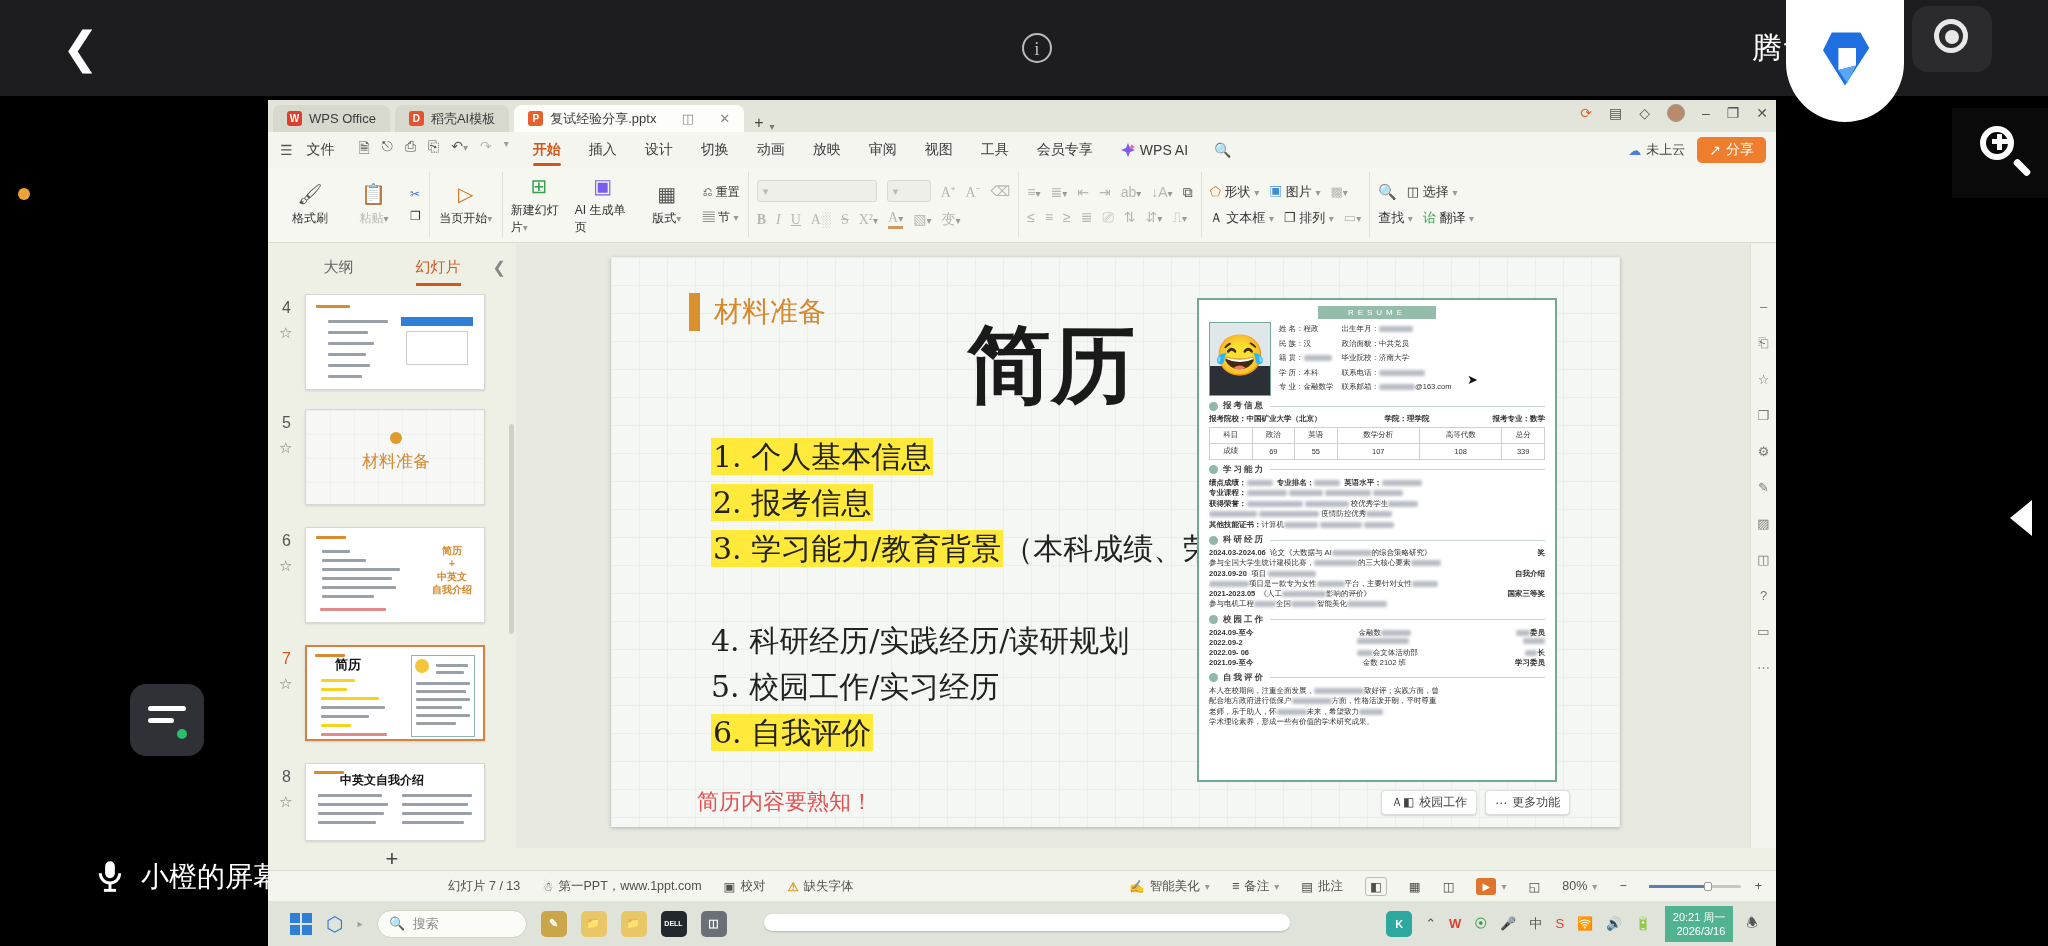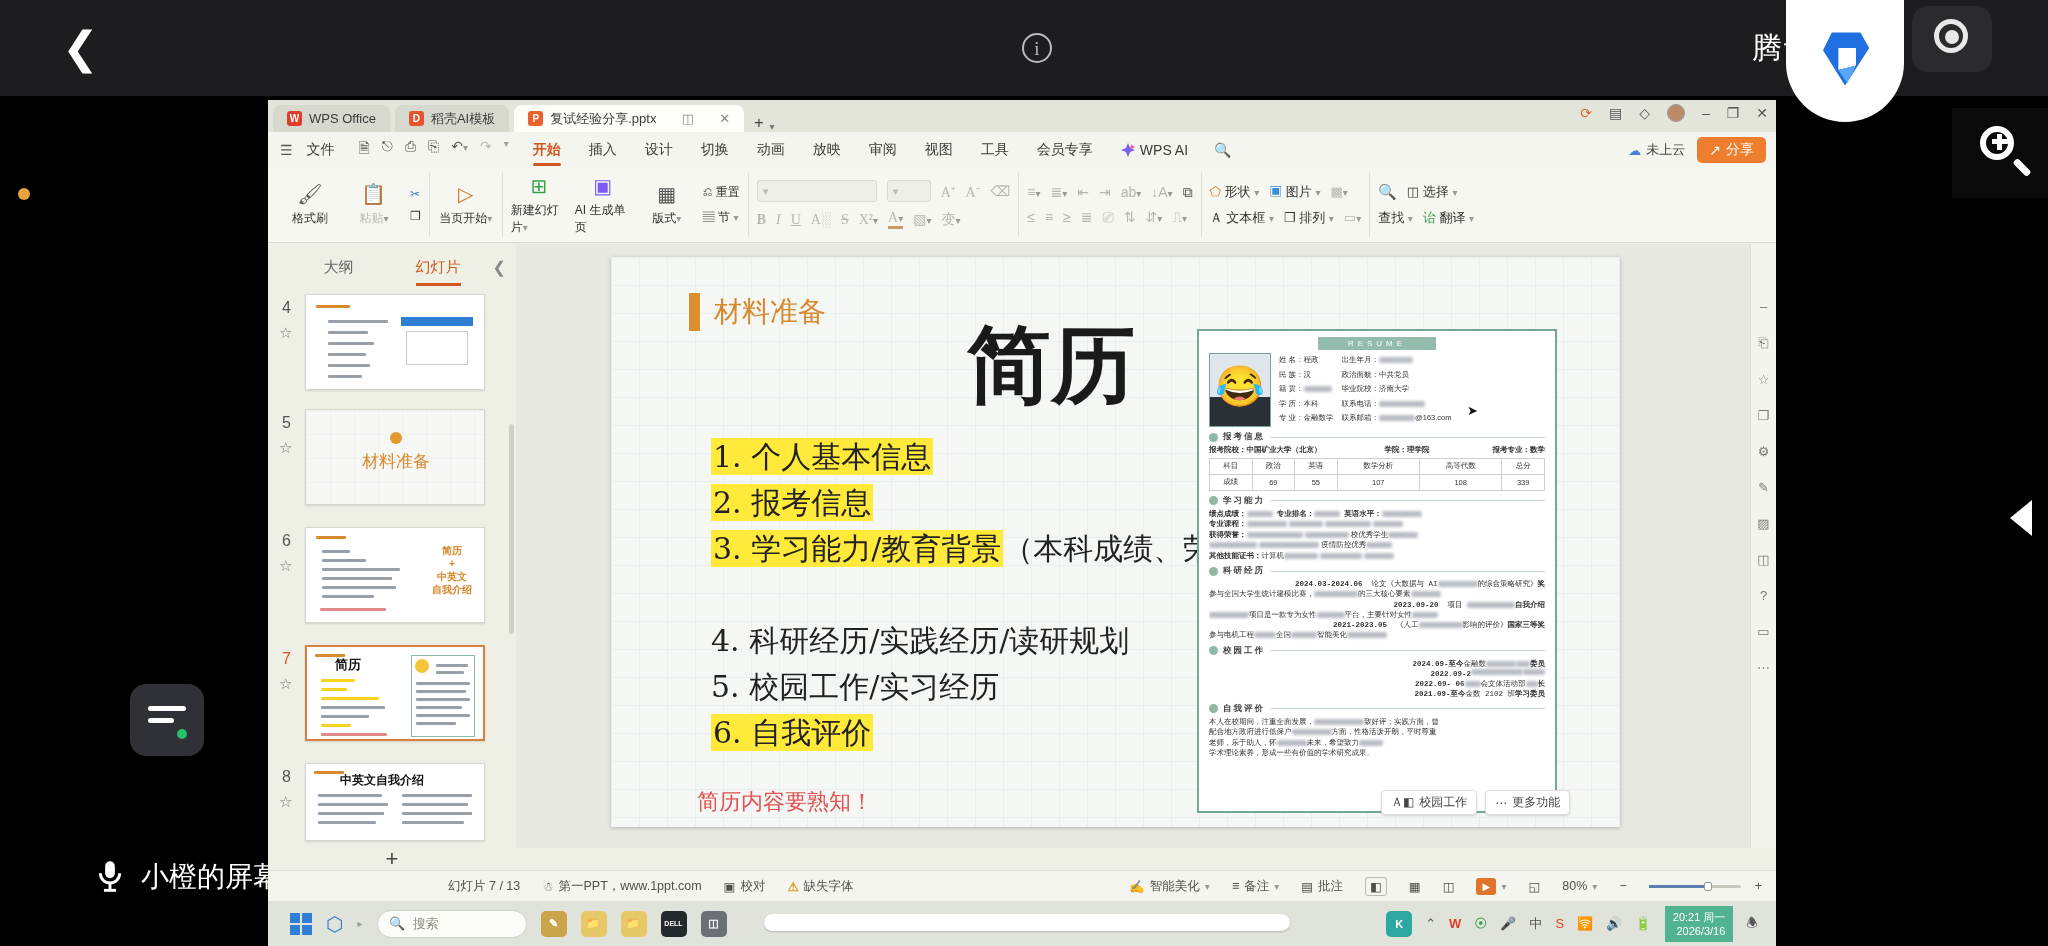--- a/index.html
+++ b/index.html
@@ -78,35 +78,35 @@
      background-image:linear-gradient(#e9eef0 1px, transparent 1px),linear-gradient(90deg,#e9eef0 1px, transparent 1px); background-size:28px 28px; }
   .dashed { position:absolute; left:18px; top:14px; right:18px; bottom:14px; border:2px dashed #d98h74; border-color:#d98b74; }
   .sl-head { position:absolute; left:78px; top:36px; display:flex; align-items:center; gap:14px; }
   .sl-bar { width:11px; height:38px; background:#dc8f2e; }
   .sl-head-t { font-size:28px; color:#d7882c; font-family:"DejaVu Serif",serif; }
   .sl-title { position:absolute; left:230px; top:52px; width:420px; text-align:center; font-size:84px; font-weight:bold; color:#1a1a1a; font-family:"DejaVu Serif",serif; }
   .li { position:absolute; left:100px; font-size:30px; color:#222; font-family:"DejaVu Serif",serif; white-space:nowrap; }
   .hl { background:#ffe93a; padding:1px 2px; }
   .rednote { position:absolute; left:86px; font-size:22px; color:#e05252; font-family:"DejaVu Serif",serif; }
   
-  .resume { position:absolute; left:586px; top:41px; width:360px; height:484px; background:#fff; border:2px solid #74a794; padding:4px 10px 4px 10px; font-size:7.5px; color:#333;margin-top:31px; }
+  .resume { position:absolute; left:586px; top:41px; width:360px; height:484px; background:#fff; border:2px solid #74a794; padding:4px 10px 4px 10px; font-size:7.5px; color:#333; }
   .band { width:118px; height:13px; background:#93bcaa; color:#fff; margin:2px auto 3px auto; text-align:center; font-size:8px; letter-spacing:4px; line-height:13px; }
   .inforow { display:flex; gap:8px; }
   .photo { width:62px; height:74px; border:1px solid #74a794; background:linear-gradient(#dfe7ea 60%, #2b2f36 60%); position:relative; overflow:hidden; text-align:center; }
   .photo .emo { font-size:40px; line-height:64px; }
   .fcol { line-height:14.5px; white-space:nowrap; }
   .blur { display:inline-block; height:6px; background:#b8bcc3; border-radius:2px; filter:blur(1.6px); vertical-align:middle; }
   .sec { display:flex; align-items:center; gap:5px; margin:4px 0 2px 0; }
   .sec .dot { width:9px; height:9px; border-radius:50%; background:#8fb8a6; }
   .sec b { font-size:8.5px; color:#444; letter-spacing:2px; }
   .sec .ln { flex:1; height:1px; background:#c9d6cf; }
   .rtable { width:100%; border-collapse:collapse; margin-top:2px; }
   .rtable td { border:1px solid #cfcfcf; text-align:center; font-size:7.5px; padding:2.5px 0; }
   .rl { line-height:10.5px; white-space:nowrap; overflow:hidden; }
-  .rhead { display:flex; justify-content:flex-end; line-height:10px;font-family:Liberation Mono, monospace; }
+  .rhead { display:flex; justify-content:space-between; line-height:10px; }
   .cursor-ptr { position:absolute; left:268px; top:72px; font-size:13px; color:#111; }
   .extract-row { position:absolute; left:770px; top:533px; display:flex; gap:8px; }
   .pillbtn { background:#fff; border:1px solid #ddd; border-radius:4px; font-size:12px; color:#444; padding:3px 9px; display:flex; gap:5px; align-items:center; box-shadow:0 1px 2px rgba(0,0,0,.15); }
   
   .rail { left:1482px; top:144px; width:26px; height:604px; background:#f3f4ee; border-left:1px solid #dfe1d7; display:flex; flex-direction:column; align-items:center; gap:21px; padding-top:55px; color:#787a72; font-size:13px; }
   
   .notesbar { left:248px; top:748px; width:1260px; height:22px; background:#f0f1ea; color:#9b9b93; font-size:12px; display:flex; gap:18px; align-items:center; padding-left:30px; }
   .statusbar { left:0; top:770px; width:1508px; height:31px; background:#f4f5ee; border-top:1px solid #dcded4; display:flex; align-items:center; font-size:12.5px; color:#50524a; }
   .st { display:flex; align-items:center; gap:5px; margin-right:22px; white-space:nowrap; }
   .warn { color:#d9a02a; font-weight:bold; }

